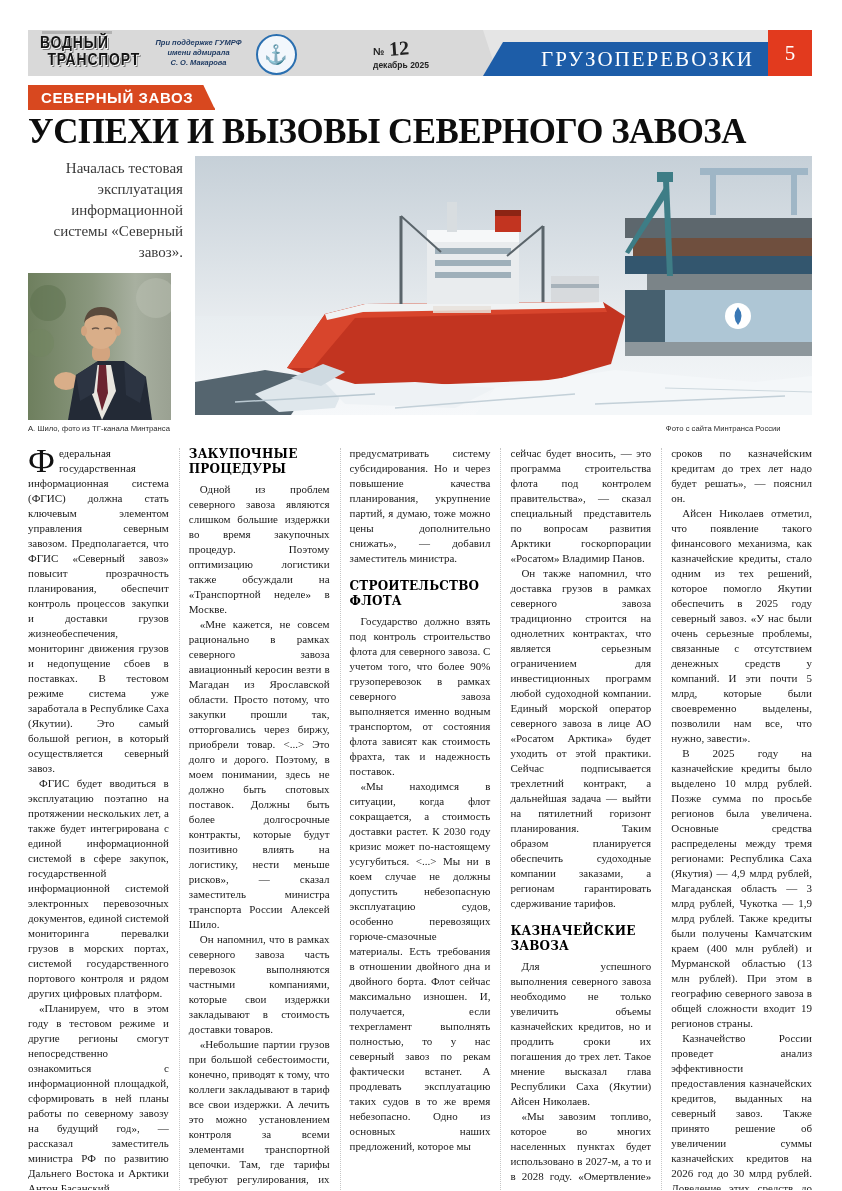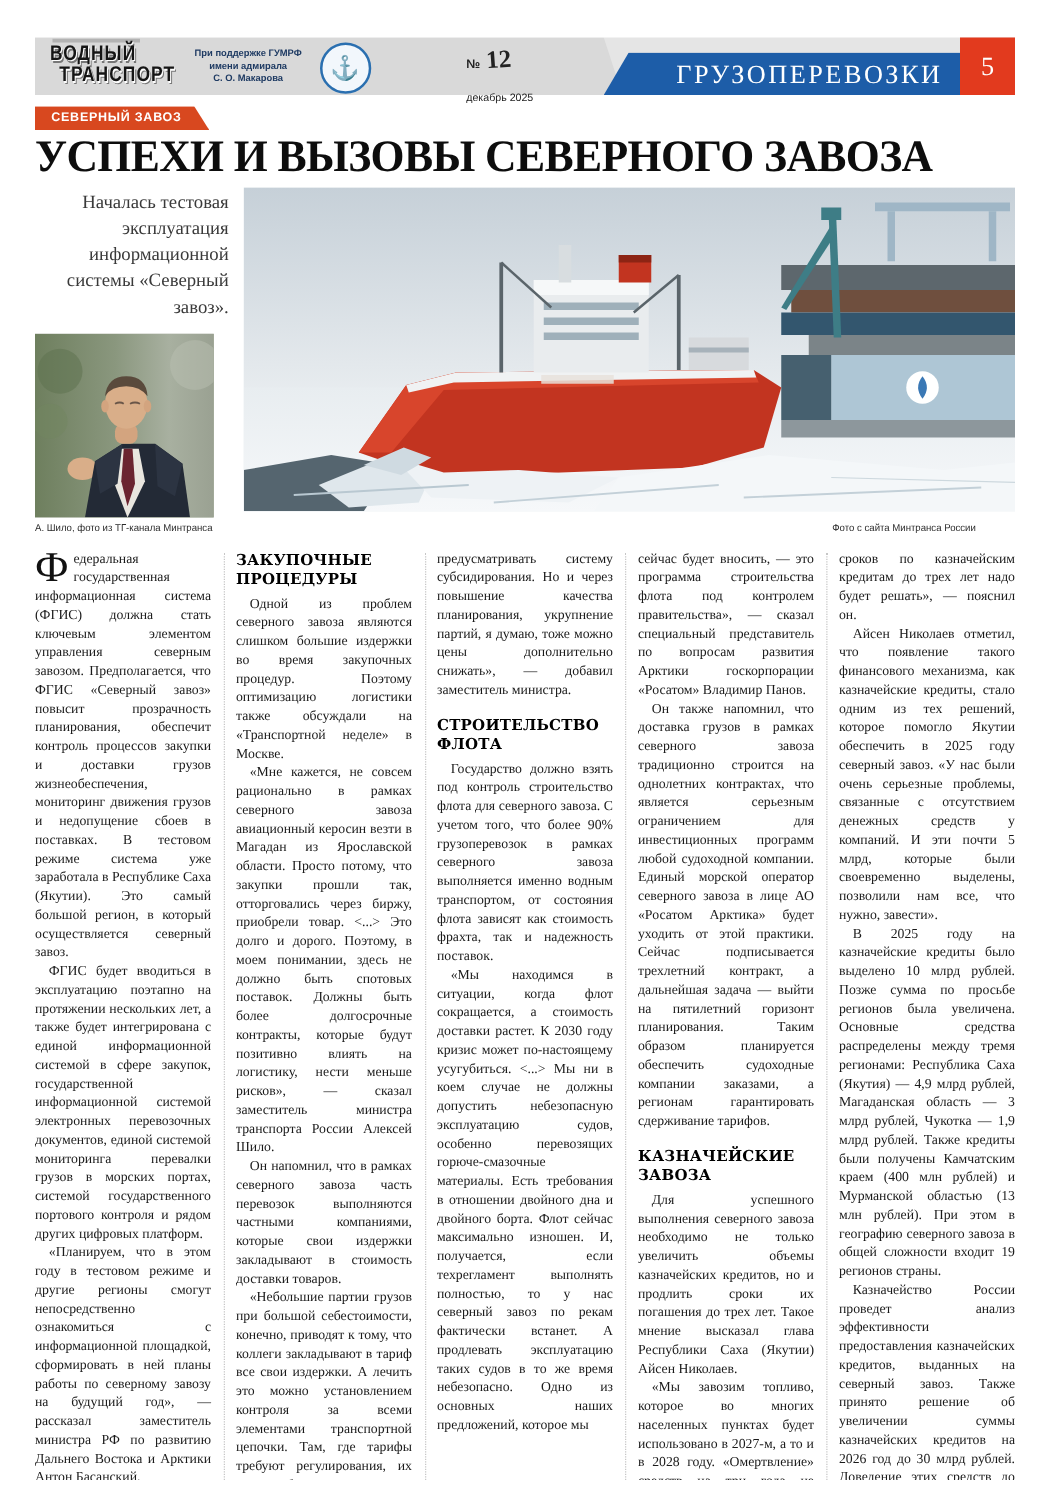--- a/index.html
+++ b/index.html
@@ -10,40 +10,40 @@
   .masthead{position:relative;height:46px;background:#e5e5e5;}
   .masthead-gray{position:absolute;left:0;top:0;bottom:0;width:470px;background:#d9d9d9;
         clip-path:polygon(0 0,455px 0,470px 100%,0 100%);}
   .logo{position:absolute;left:12px;top:4px;line-height:1;transform:scaleX(.82);transform-origin:left top;
         font-family:"Liberation Sans",sans-serif;font-weight:bold;color:#151515;
         text-shadow:1px 1px 0 #fff,2px 2px 0 #777;}
   .logo .l1{font-size:17px;letter-spacing:1px;}
   .logo .l2{font-size:17px;letter-spacing:1px;margin-left:9px;}
   .logo-topline{position:absolute;left:14px;top:1px;width:70px;height:3px;background:#9a9a9a;opacity:.6;}
   .support{position:absolute;left:118px;top:8px;font-family:"Liberation Sans",sans-serif;
-        font-size:7.5px;font-weight:bold;color:#1f3b63;line-height:1.35;text-align:center;width:105px;}
+        font-size:7.5px;font-weight:bold;color:#1f3b63;line-height:1.35;text-align:center;width:105px;font-style:italic;}
   .emblem{position:absolute;left:228px;top:4px;width:37px;height:37px;border-radius:50%;
         background:#f2f7fc;border:2px solid #2a6fb0;display:flex;align-items:center;justify-content:center;
         color:#2a6fb0;font-size:19px;}
   .issue{position:absolute;left:345px;top:7px;color:#222;}
   .issue .no-line{font-family:"Liberation Sans",sans-serif;}
   .issue .sign{font-size:10px;font-weight:bold;}
   .issue .num{display:inline-block;font-size:20px;font-weight:bold;transform:rotate(-4deg);
         font-family:"Liberation Serif",serif;}
-  .issue .date{font-family:"Liberation Sans",sans-serif;font-size:8.5px;margin-top:13px;}
+  .issue .date{font-family:"Liberation Sans",sans-serif;font-size:8.5px;margin-top:0;font-weight:bold;}
   .section-band{position:absolute;right:44px;top:12px;bottom:0;width:285px;background:#1d5da8;
         clip-path:polygon(20px 0,100% 0,100% 100%,0 100%);display:flex;align-items:center;justify-content:flex-end;}
   .section-band span{color:#fff;font-family:"Liberation Serif",serif;font-size:21px;letter-spacing:2px;
         padding-right:14px;font-weight:normal;}
   .page-num{position:absolute;right:0;top:0;bottom:0;width:44px;background:#e23a1e;color:#fff;
         display:flex;align-items:center;justify-content:center;font-size:21px;font-family:"Liberation Serif",serif;}
 
   
   .kicker{margin-top:9px;display:inline-block;background:#d8481f;color:#fff;
-        font-family:"Liberation Sans",sans-serif;font-weight:bold;font-size:10px;letter-spacing:.6px;
+        font-family:"Liberation Sans",sans-serif;font-weight:bold;font-size:15px;letter-spacing:.6px;
         padding:4px 22px 4px 13px;clip-path:polygon(0 0,calc(100% - 12px) 0,100% 100%,0 100%);
         box-shadow:0 2px 0 #a02c12;}
   .headline{margin:3px 0 6px 0;font-family:"Liberation Serif",serif;font-weight:bold;font-size:36px;
         letter-spacing:-.5px;color:#0d0d0d;line-height:1.02;transform:scaleX(.97);transform-origin:left;white-space:nowrap;}
 
   
   .hero{display:flex;gap:12px;}
   .hero-left{width:155px;flex:0 0 155px;}
   .lead{margin:2px 0 10px 0;font-size:15px;line-height:1.4;color:#3a3a3a;text-align:right;}
   .portrait{width:143px;height:147px;overflow:hidden;background:#8a957f;}

